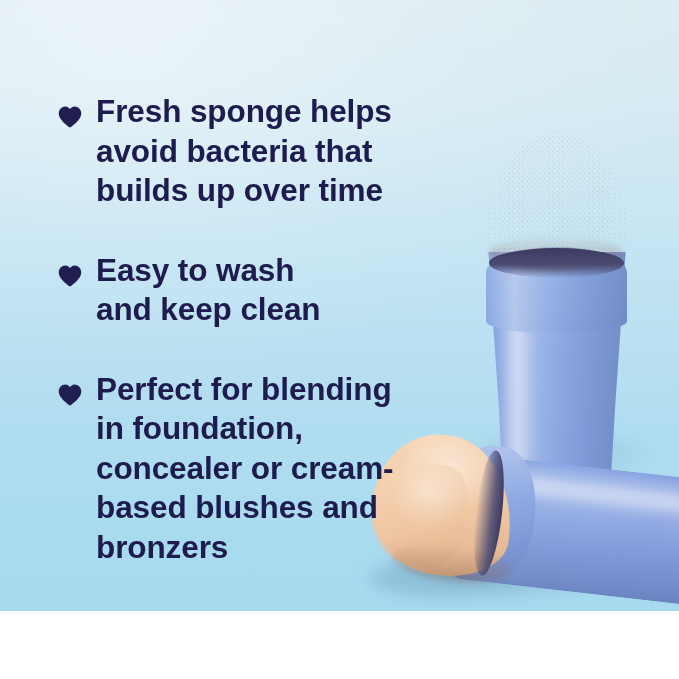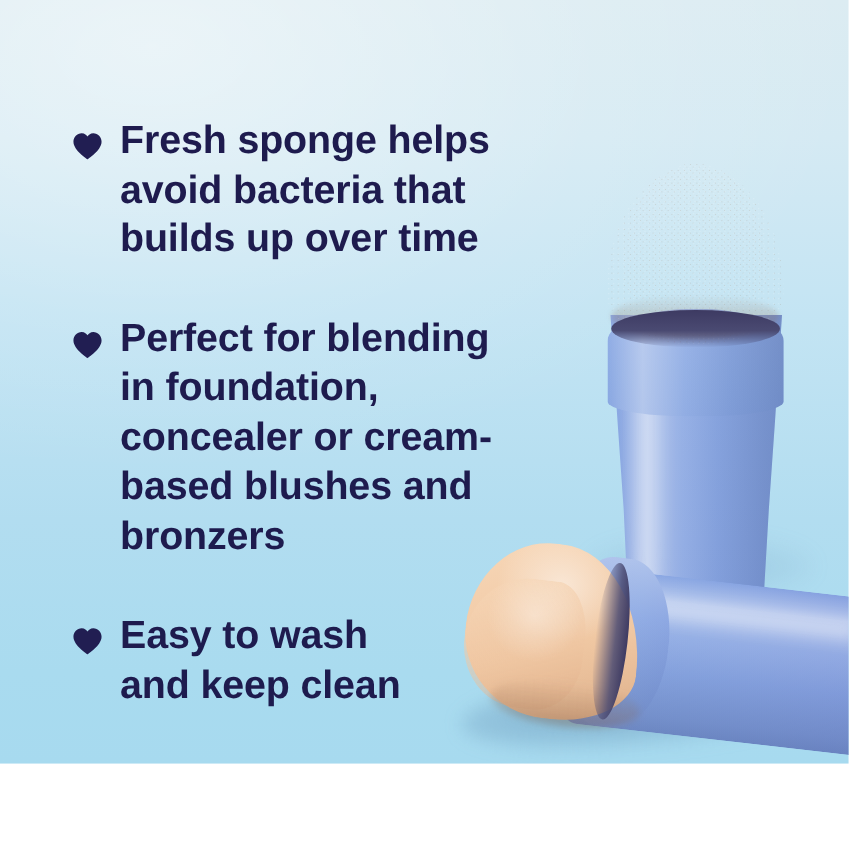--- a/index.html
+++ b/index.html
@@ -368,31 +368,31 @@
 avoid bacteria that
 builds up over time</div>
     </div>
 
     <div class="bullet">
       <span class="heart">
         <svg width="24" height="24" viewBox="0 0 32 30" aria-hidden="true">
           <path d="M16 29C16 29 1 19.5 1 10.2C1 4.9 4.9 1 9.8 1C13 1 15.1 3.1 16 4.7C16.9 3.1 19 1 22.2 1C27.1 1 31 4.9 31 10.2C31 19.5 16 29 16 29Z" fill="#211e52"></path>
         </svg>
       </span>
-      <div class="btext">Perfect for blending
-in foundation,
-concealer or cream-
-based blushes and
-bronzers</div>
+      <div class="btext">Easy to wash
+and keep clean</div>
     </div>
 
     <div class="bullet">
       <span class="heart">
         <svg width="24" height="24" viewBox="0 0 32 30" aria-hidden="true">
           <path d="M16 29C16 29 1 19.5 1 10.2C1 4.9 4.9 1 9.8 1C13 1 15.1 3.1 16 4.7C16.9 3.1 19 1 22.2 1C27.1 1 31 4.9 31 10.2C31 19.5 16 29 16 29Z" fill="#211e52"></path>
         </svg>
       </span>
-      <div class="btext">Easy to wash
-and keep clean</div>
+      <div class="btext">Perfect for blending
+in foundation,
+concealer or cream-
+based blushes and
+bronzers</div>
     </div>
 
   </div>
 </div>
 
 </body></html>

